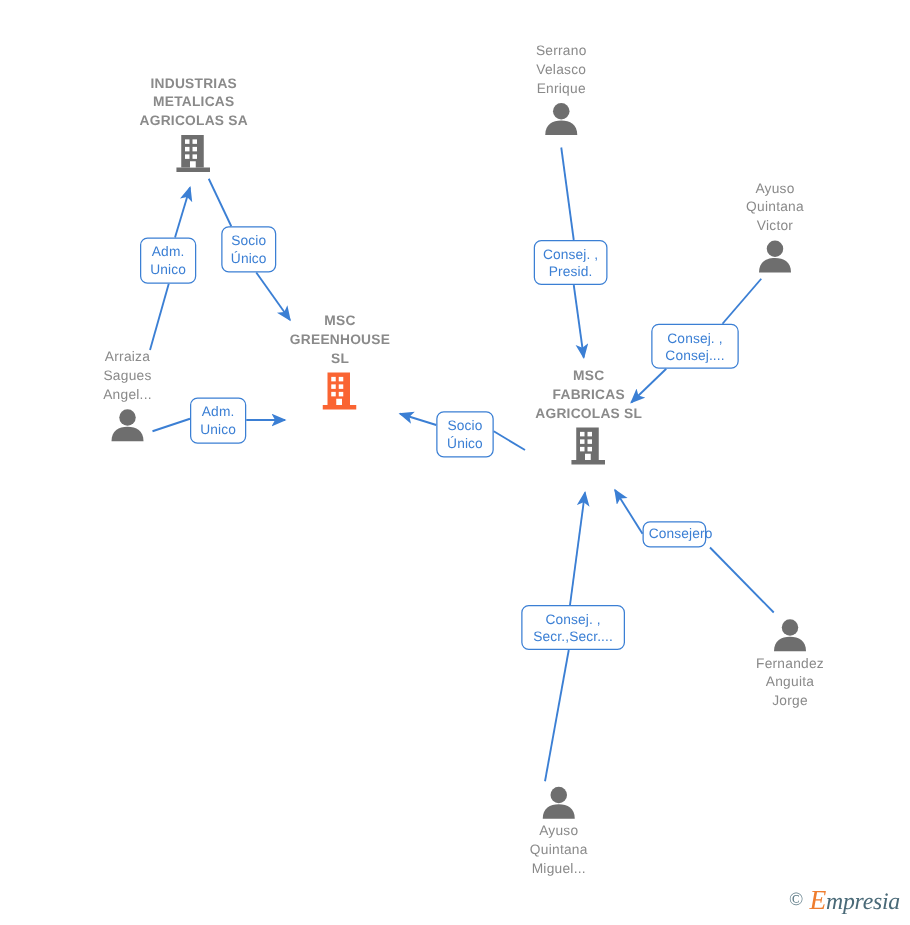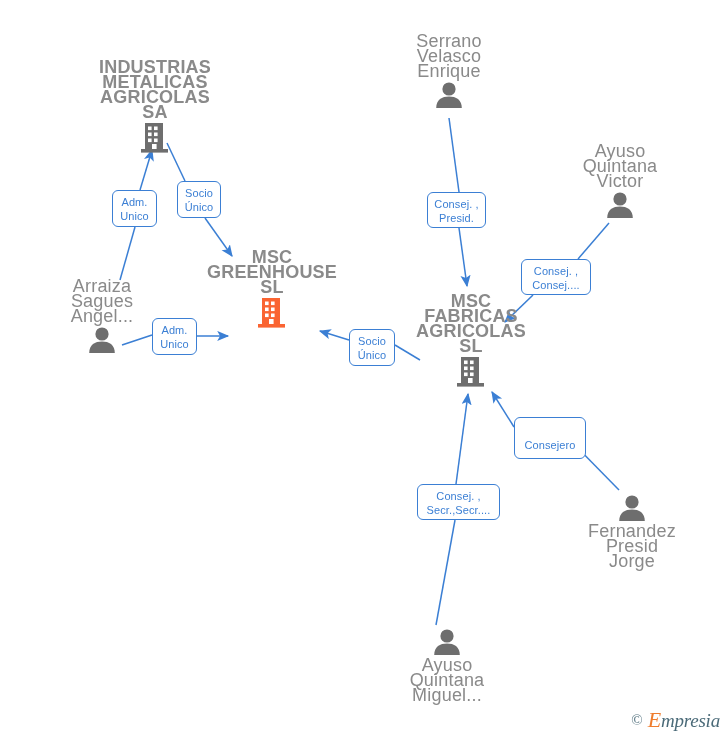--- a/index.html
+++ b/index.html
@@ -26,21 +26,21 @@
     pointer-events: none;
   }
   
   .node {
     position: absolute;
     text-align: center;
     width: 130px;
     margin-left: -65px;
   }
   .node .caption {
-    font-size: 18px;
+    font-size: 11px;
     line-height: 15px;
     color: #8a8a8a;
     letter-spacing: .2px;
     font-weight: normal;
     white-space: pre-line;
   }
   .node.company .caption {
     font-weight: bold;
     color: #8a8a8a;
   }
@@ -219,21 +219,21 @@
       </g>
     </svg>
   </div>
 
   <div class="node person below" style="left:632px; top:492px;">
     <svg class="glyph" width="32" height="28" viewBox="0 0 32 28">
       <circle cx="16" cy="8" r="6.6" fill="#6e6e6e"></circle>
       <path d="M3.2,27 C3.2,18.4 9,15.4 16,15.4 C23,15.4 28.8,18.4 28.8,27 z" fill="#6e6e6e"></path>
     </svg>
     <div class="caption">Fernandez
-Presid
+Anguita
 Jorge</div>
   </div>
 
   <div class="node person below" style="left:447px; top:626px;">
     <svg class="glyph" width="32" height="28" viewBox="0 0 32 28">
       <circle cx="16" cy="8" r="6.6" fill="#6e6e6e"></circle>
       <path d="M3.2,27 C3.2,18.4 9,15.4 16,15.4 C23,15.4 28.8,18.4 28.8,27 z" fill="#6e6e6e"></path>
     </svg>
     <div class="caption">Ayuso
 Quintana
@@ -251,21 +251,21 @@
 
   <div class="chip" style="left:349px; top:329px; width:46px; height:37px;">Socio
 Único</div>
 
   <div class="chip" style="left:427px; top:192px; width:59px; height:36px;">Consej. ,
 Presid.</div>
 
   <div class="chip" style="left:521px; top:259px; width:70px; height:36px;">Consej. ,
 Consej....</div>
 
-  <div class="chip" style="left:514px; top:417px; width:72px; height:21px; padding:20px 4px;">Consejero</div>
+  <div class="chip" style="left:514px; top:417px; width:51px; height:21px; padding:2px 4px;">Consejero</div>
 
   <div class="chip" style="left:417px; top:484px; width:83px; height:36px;">Consej. ,
 Secr.,Secr....</div>
 
   <div id="watermark">
     <span class="copy">©</span>
     <span class="brand"><span class="cap">E</span><span>mpresia</span></span>
   </div>
 
 </div>

